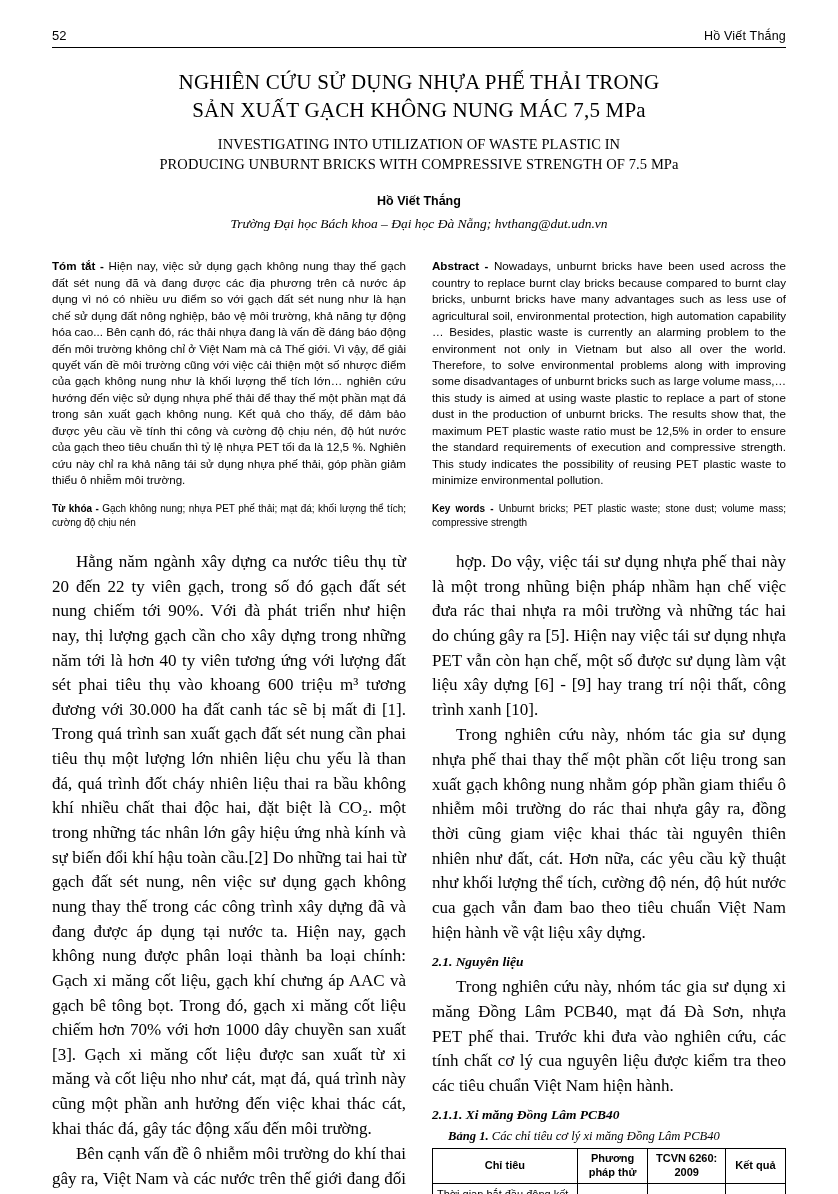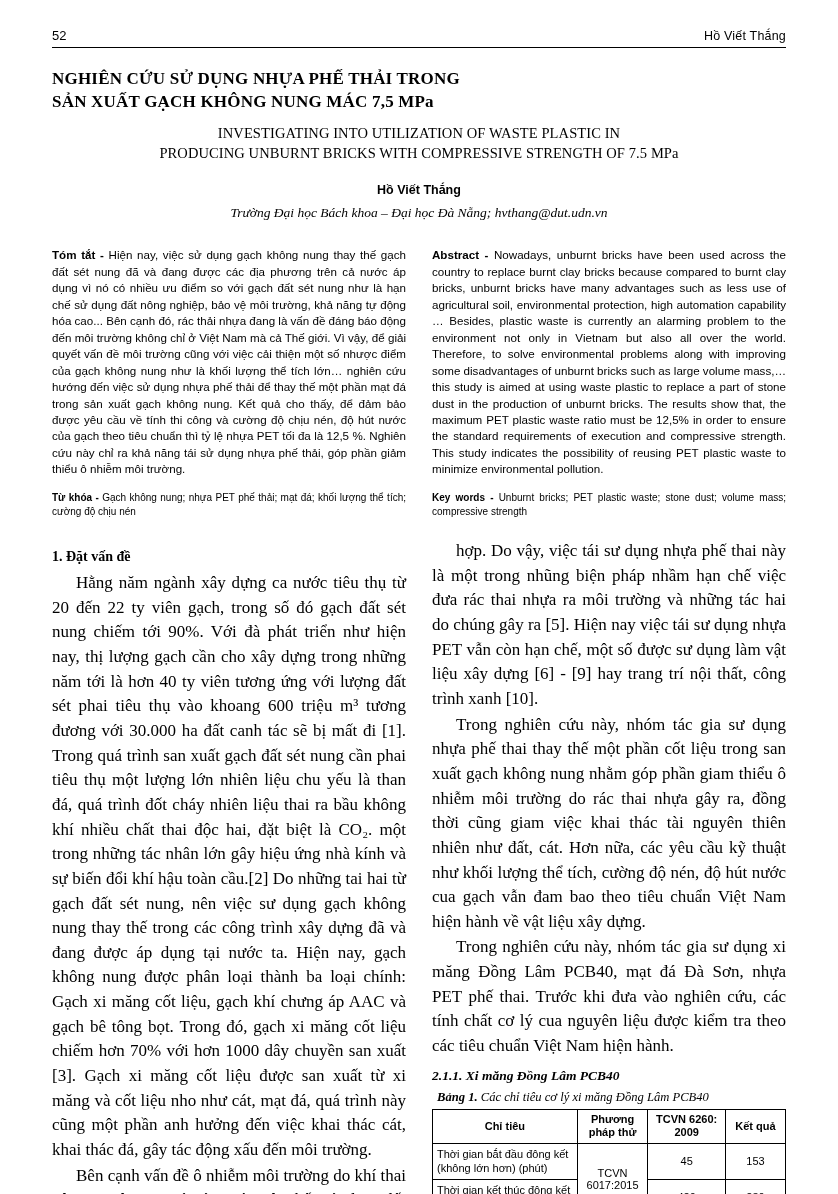--- a/index.html
+++ b/index.html
@@ -32,24 +32,24 @@
     padding-bottom: 4px;
   }
   .runhead .pageno { font-size: 13px; }
   .runhead .author { letter-spacing: .2px; }
   .rule {
     border-top: 1.1px solid #000;
     margin-bottom: 20px;
   }
   
   .title-vn {
-    text-align: left;
-    font-family: "Liberation Serif", serif;
-    font-weight: bold;
-    font-size: 17px;
+    text-align: center;
+    font-family: "Liberation Serif", serif;
+    font-weight: normal;
+    font-size: 21px;
     line-height: 1.35;
     letter-spacing: .2px;
   }
   .title-en {
     text-align: center;
     font-family: "Liberation Serif", serif;
     font-size: 14.5px;
     line-height: 1.4;
     margin-top: 9px;
     letter-spacing: .1px;
@@ -116,21 +116,21 @@
   }
   p.para {
     font-size: 17px;
     line-height: 1.45;
     text-align: justify;
     margin: 0 0 1px 0;
     text-indent: 24px;
   }
   .tbl-cap {
     font-size: 12.6px;
-    margin: 6px 0 4px 5px;
+    margin: 6px 0 4px 16px;
     font-family: "Liberation Serif", serif;
   }
   .tbl-cap b { font-style: italic; }
   .tbl-cap i { font-style: italic; }
   table.data {
     border-collapse: collapse;
     width: 100%;
     font-family: "Liberation Sans", sans-serif;
     font-size: 11px;
   }
@@ -186,29 +186,29 @@
       </div>
       <div class="kw">
         <span class="abs-lead">Key words - </span><span>Unburnt bricks; PET plastic waste; stone dust; volume mass; compressive strength</span>
       </div>
     </div>
   </div>
 
   <div class="body-wrap">
 
     <div class="col">
-      <div class="h2">1. Đặt vấn đề</div>
       <p class="para">Hằng năm ngành xây dựng ca nước tiêu thụ từ 20 đến 22 ty viên gạch, trong số đó gạch đất sét nung chiếm tới 90%. Với đà phát triển như hiện nay, thị lượng gạch cần cho xây dựng trong những năm tới là hơn 40 ty viên tương ứng với lượng đất sét phai tiêu thụ vào khoang 600 triệu m³ tương đương với 30.000 ha đất canh tác sẽ bị mất đi [1]. Trong quá trình san xuất gạch đất sét nung cần phai tiêu thụ một lượng lớn nhiên liệu chu yếu là than đá, quá trình đốt cháy nhiên liệu thai ra bầu không khí nhiều chất thai độc hai, đặt biệt là CO₂. một trong những tác nhân lớn gây hiệu ứng nhà kính và sự biến đổi khí hậu toàn cầu.[2] Do những tai hai từ gạch đất sét nung, nên việc sư dụng gạch không nung thay thế trong các công trình xây dựng đã và đang được áp dụng tại nước ta. Hiện nay, gạch không nung được phân loại thành ba loại chính: Gạch xi măng cốt liệu, gạch khí chưng áp AAC và gạch bê tông bọt. Trong đó, gạch xi măng cốt liệu chiếm hơn 70% với hơn 1000 dây chuyền san xuất [3]. Gạch xi măng cốt liệu được san xuất từ xi măng và cốt liệu nho như cát, mạt đá, quá trình này cũng một phần anh hưởng đến việc khai thác cát, khai thác đá, gây tác động xấu đến môi trường.</p>
       <p class="para">Bên cạnh vấn đề ô nhiễm môi trường do khí thai gây ra, Việt Nam và các nước trên thế giới đang đối mặt với vấn đề ô nhiễm môi trường nước, sinh vật sống do rác thai nhựa gây ra [4]. Theo khao sát cua Tổ chức Môi trường Thế giới, Việt Nam hiện đứng thứ 4 trên thế giới về khối lượng rác thai nhựa, khoang 1.800.000 tấn rác thai nhựa thai ra mỗi năm. Một trong những vấn đề khó khăn nhất với rác thai nhựa là kha năng phân huy, phai mất hàng triệu năm mới phân huy hoàn toàn rác thai nhựa này. Trong số đó, nhựa PolyEthylene Terephthalate (PET) thuộc loại polymer-ester chiếm số lượng lớn nhất trong các loại polymer tổng</p>
     </div>
 
     <div class="col">
       <p class="para">hợp. Do vậy, việc tái sư dụng nhựa phế thai này là một trong nhũng biện pháp nhầm hạn chế việc đưa rác thai nhựa ra môi trường và những tác hai do chúng gây ra [5]. Hiện nay việc tái sư dụng nhựa PET vẫn còn hạn chế, một số được sư dụng làm vật liệu xây dựng [6] - [9] hay trang trí nội thất, công trình xanh [10].</p>
       <p class="para">Trong nghiên cứu này, nhóm tác gia sư dụng nhựa phế thai thay thế một phần cốt liệu trong san xuất gạch không nung nhằm góp phần giam thiểu ô nhiễm môi trường do rác thai nhựa gây ra, đồng thời cũng giam việc khai thác tài nguyên thiên nhiên như đất, cát. Hơn nữa, các yêu cầu kỹ thuật như khối lượng thể tích, cường độ nén, độ hút nước cua gạch vẫn đam bao theo tiêu chuẩn Việt Nam hiện hành về vật liệu xây dựng.</p>
 
+      <div class="h3">2.1. Nguyên liệu</div>
       <p class="para">Trong nghiên cứu này, nhóm tác gia sư dụng xi măng Đồng Lâm PCB40, mạt đá Đà Sơn, nhựa PET phế thai. Trước khi đưa vào nghiên cứu, các tính chất cơ lý cua nguyên liệu được kiểm tra theo các tiêu chuẩn Việt Nam hiện hành.</p>
       <div class="h3">2.1.1. Xi măng Đồng Lâm PCB40</div>
 
       <div class="tbl-cap">
         <b>Bảng 1.</b><i> Các chỉ tiêu cơ lý xi măng Đồng Lâm PCB40</i>
       </div>
 
       <table class="data">
         <thead>
           <tr>

